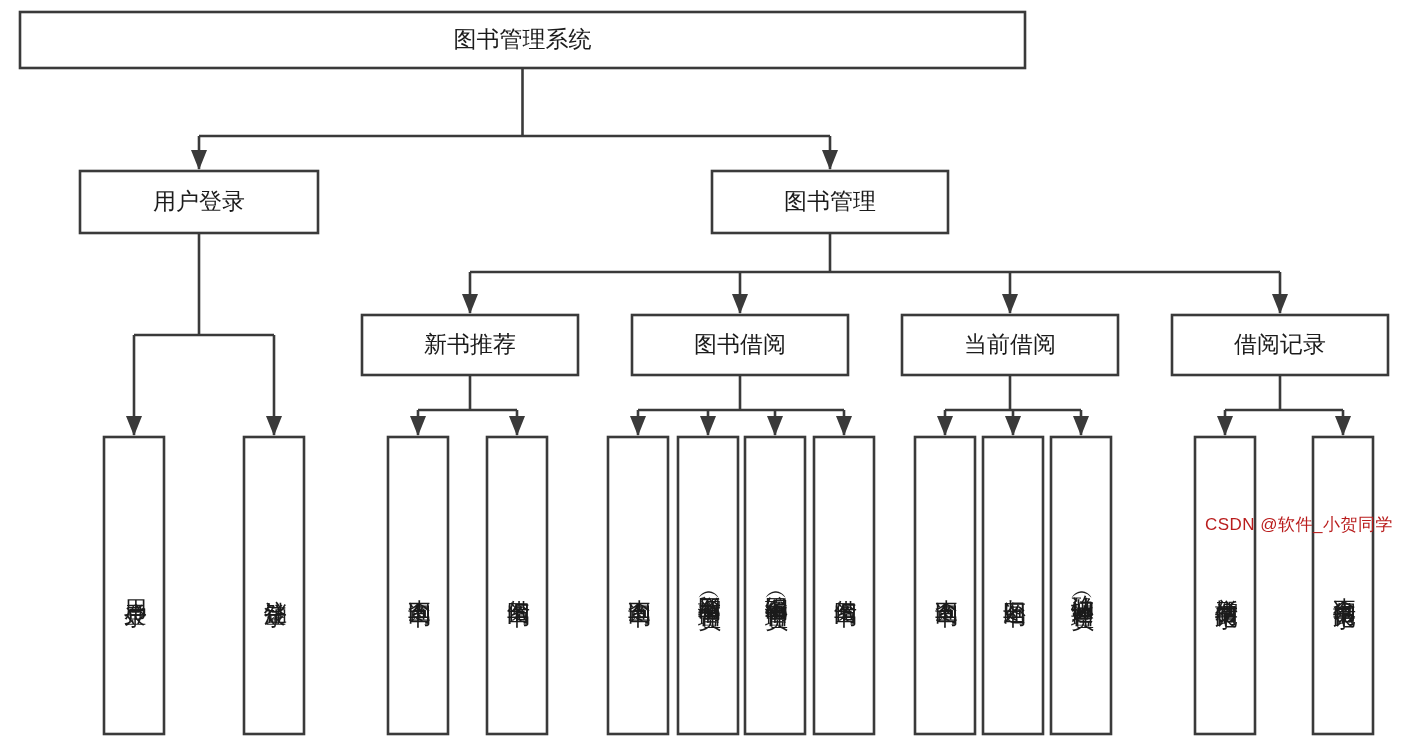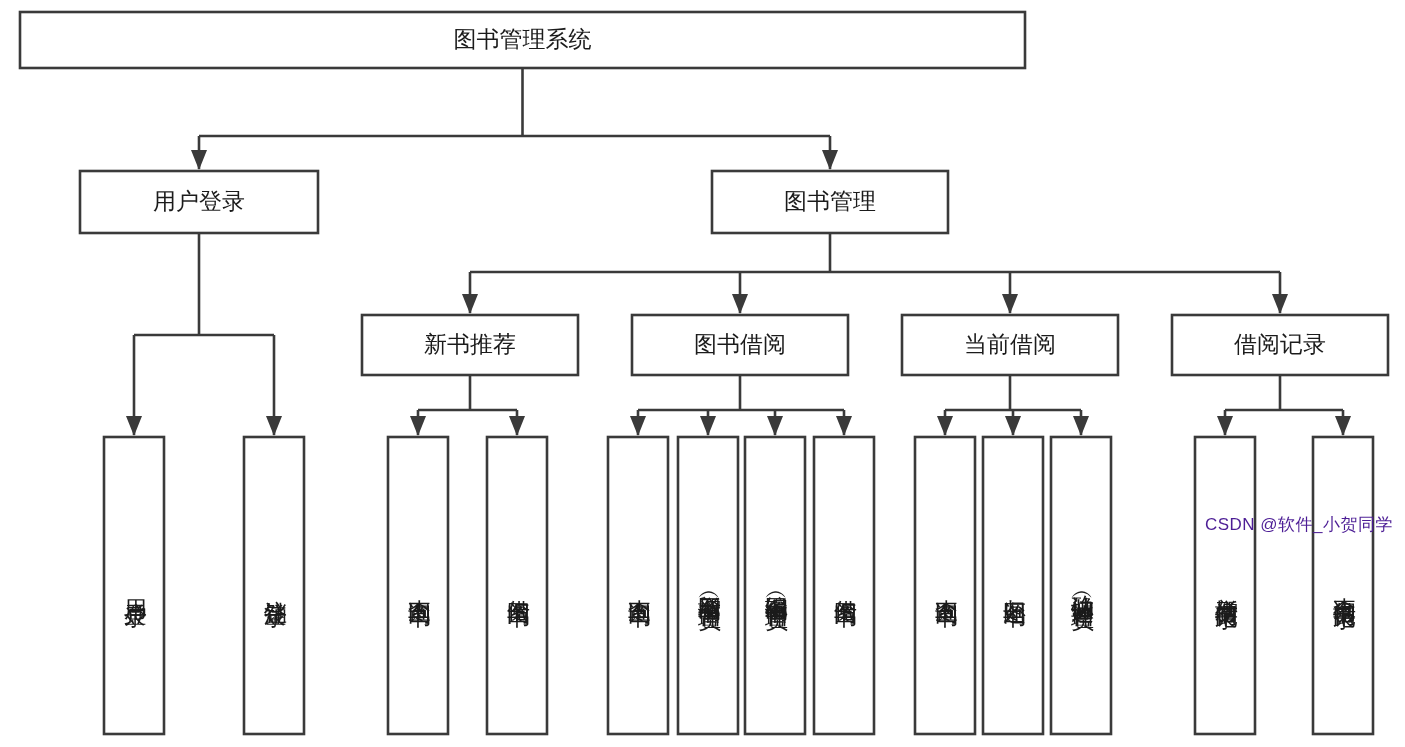--- a/index.html
+++ b/index.html
@@ -58,21 +58,21 @@
   .arrow-head {
     fill: #3a3a3a;
     stroke: none;
   }
   .watermark {
     position: absolute;
     right: 12px;
     bottom: 6px;
     font-family: "Liberation Sans", "DejaVu Sans", sans-serif;
     font-size: 17px;
-    color: #4c1d95;
+    color: #b91c1c;
     letter-spacing: 0.5px;
     white-space: nowrap;
     pointer-events: none;
   }
 </style>
 </head>
 <body>
 
 <div id="diagram-root">
   <svg id="flow-svg" viewBox="0 0 1405 747">

